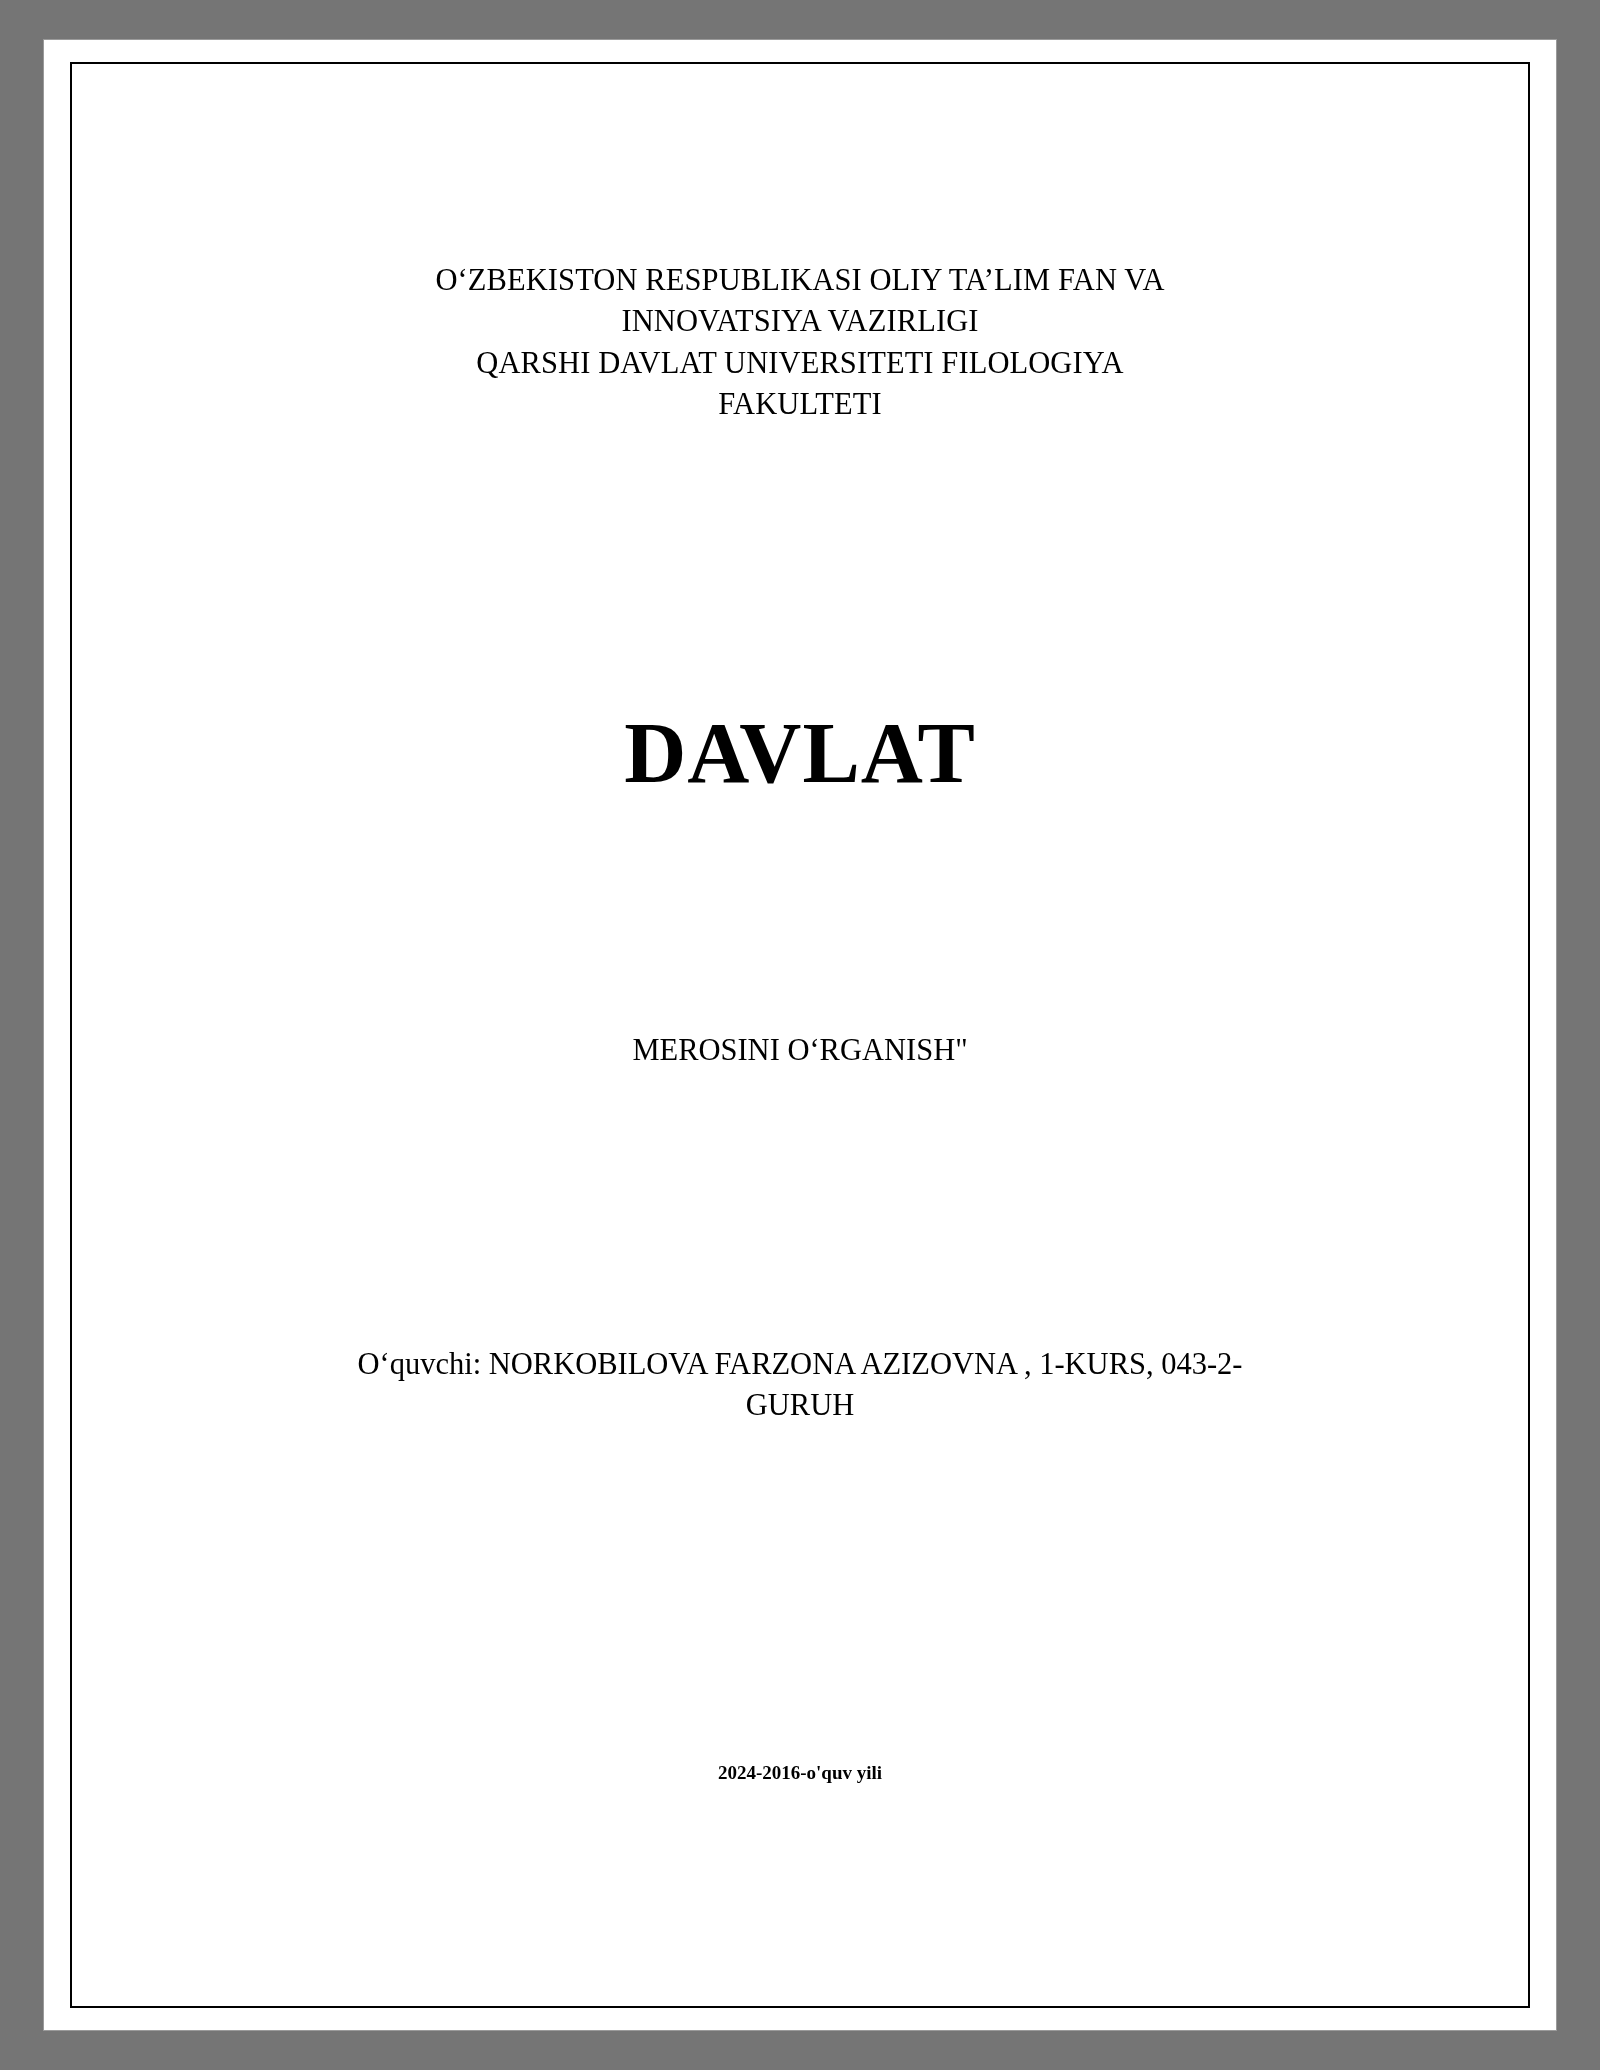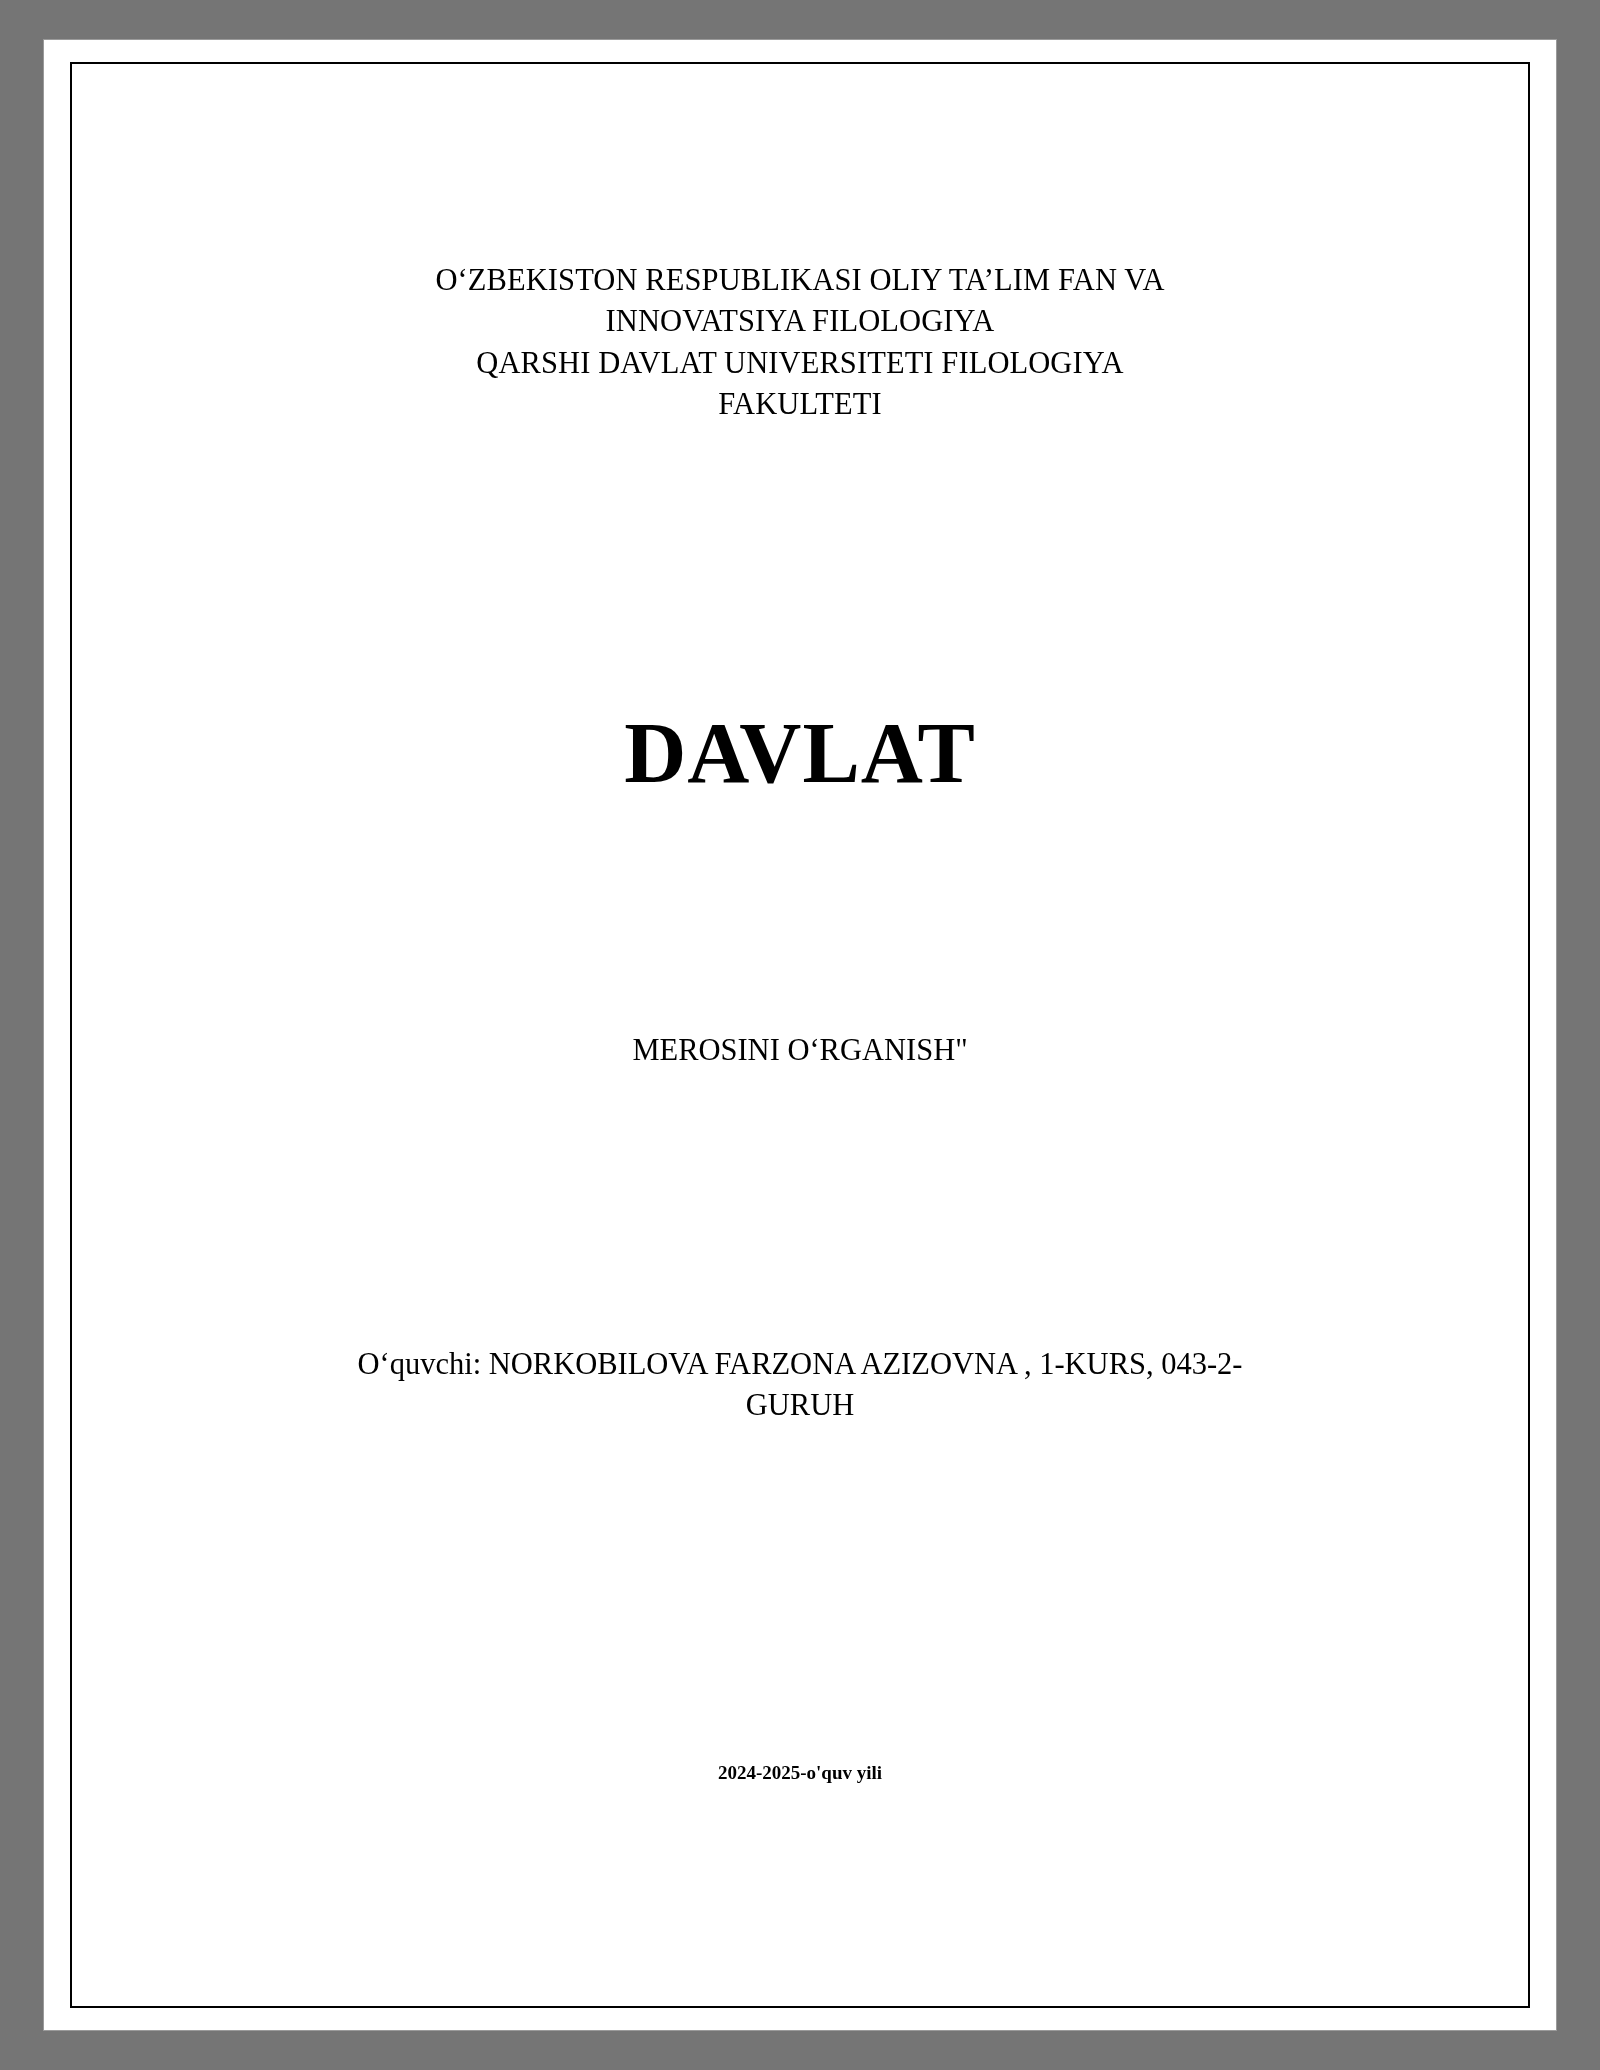--- a/index.html
+++ b/index.html
@@ -114,33 +114,33 @@
 </head>
 <body>
 
 <div class="page-wrap">
   <div class="page">
     <div class="page-border"></div>
     <div class="content">
 
       <div class="org-block">
         <span class="org-line">O‘ZBEKISTON RESPUBLIKASI OLIY TA’LIM FAN VA</span>
-        <span class="org-line">INNOVATSIYA FILOLOGIYA</span>
+        <span class="org-line">INNOVATSIYA VAZIRLIGI</span>
         <span class="org-line">QARSHI DAVLAT UNIVERSITETI FILOLOGIYA</span>
         <span class="org-line">FAKULTETI</span>
       </div>
 
       <div class="title">DAVLAT</div>
 
       <div class="subject">
         <span class="subject-line">MEROSINI O‘RGANISH"</span>
       </div>
 
       <div class="author">
         <span class="author-line">O‘quvchi: NORKOBILOVA FARZONA AZIZOVNA , 1-KURS, 043-2-</span>
         <span class="author-line">GURUH</span>
       </div>
 
-      <div class="year">2024-2025-o'quv yili</div>
+      <div class="year">2024-2016-o'quv yili</div>
 
     </div>
   </div>
 </div>
 
 </body></html>

